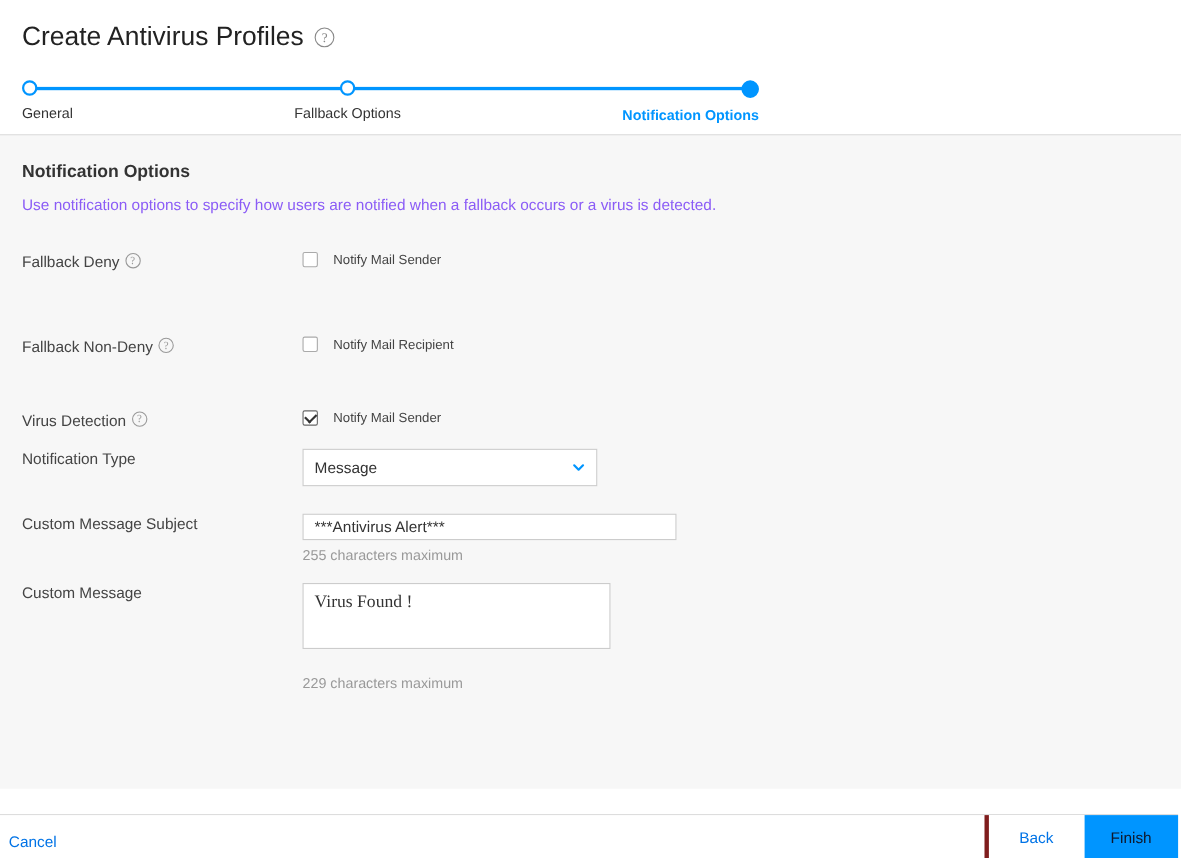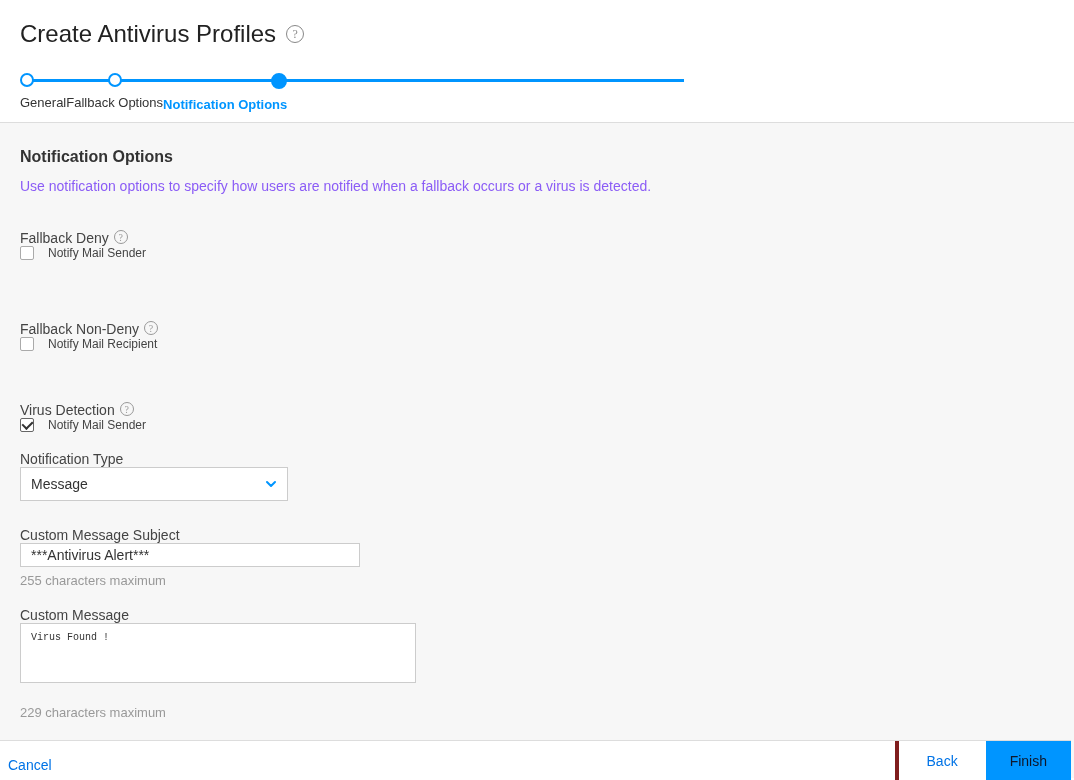--- a/index.html
+++ b/index.html
@@ -57,21 +57,21 @@
     .step-line {
       position: absolute;
       top: 6px;
       left: 6px;
       right: 6px;
       height: 3px;
       background: #0095ff;
     }
     .steps-row {
       display: flex;
-      justify-content: flex-start;
+      justify-content: space-between;
       position: relative;
     }
     .step {
       display: flex;
       flex-direction: column;
       align-items: flex-start;
       gap: 8px;
       font-size: 13px;
     }
     .step:nth-child(2) { align-items: center; }
@@ -105,21 +105,20 @@
       margin-bottom: 12px;
     }
     .section-desc {
       font-size: 14px;
       color: #8b5cf6;
       margin-bottom: 35px;
     }
     .form-row {
       display: flex;
       margin-bottom: 18px;
-      flex-direction: column;
     }
     .form-row.spaced { margin-bottom: 60px; }
     .form-row.mid-spaced { margin-bottom: 50px; }
     .form-label-col {
       width: 255px;
       font-size: 14px;
       color: #444;
       font-weight: 500;
       display: flex;
       align-items: flex-start;
@@ -182,28 +181,28 @@
       width: 340px;
       height: 24px;
       border: 1px solid #ccc;
       background: #fff;
       padding: 0 10px;
       font-size: 14px;
       color: #333;
       font-family: inherit;
     }
     .textarea-input {
-      width: 396px;
+      width: 280px;
       height: 60px;
       border: 1px solid #ccc;
       background: #fff;
       padding: 8px 10px;
-      font-size: 10px;
-      color: #333;
-      font-family: Liberation Mono, monospace;
+      font-size: 16px;
+      color: #333;
+      font-family: Liberation Serif, serif;
       resize: none;
     }
     .hint-text {
       font-size: 13px;
       color: #999;
       margin-top: 6px;
     }
     .action-bar {
       position: absolute;
       bottom: 0;

